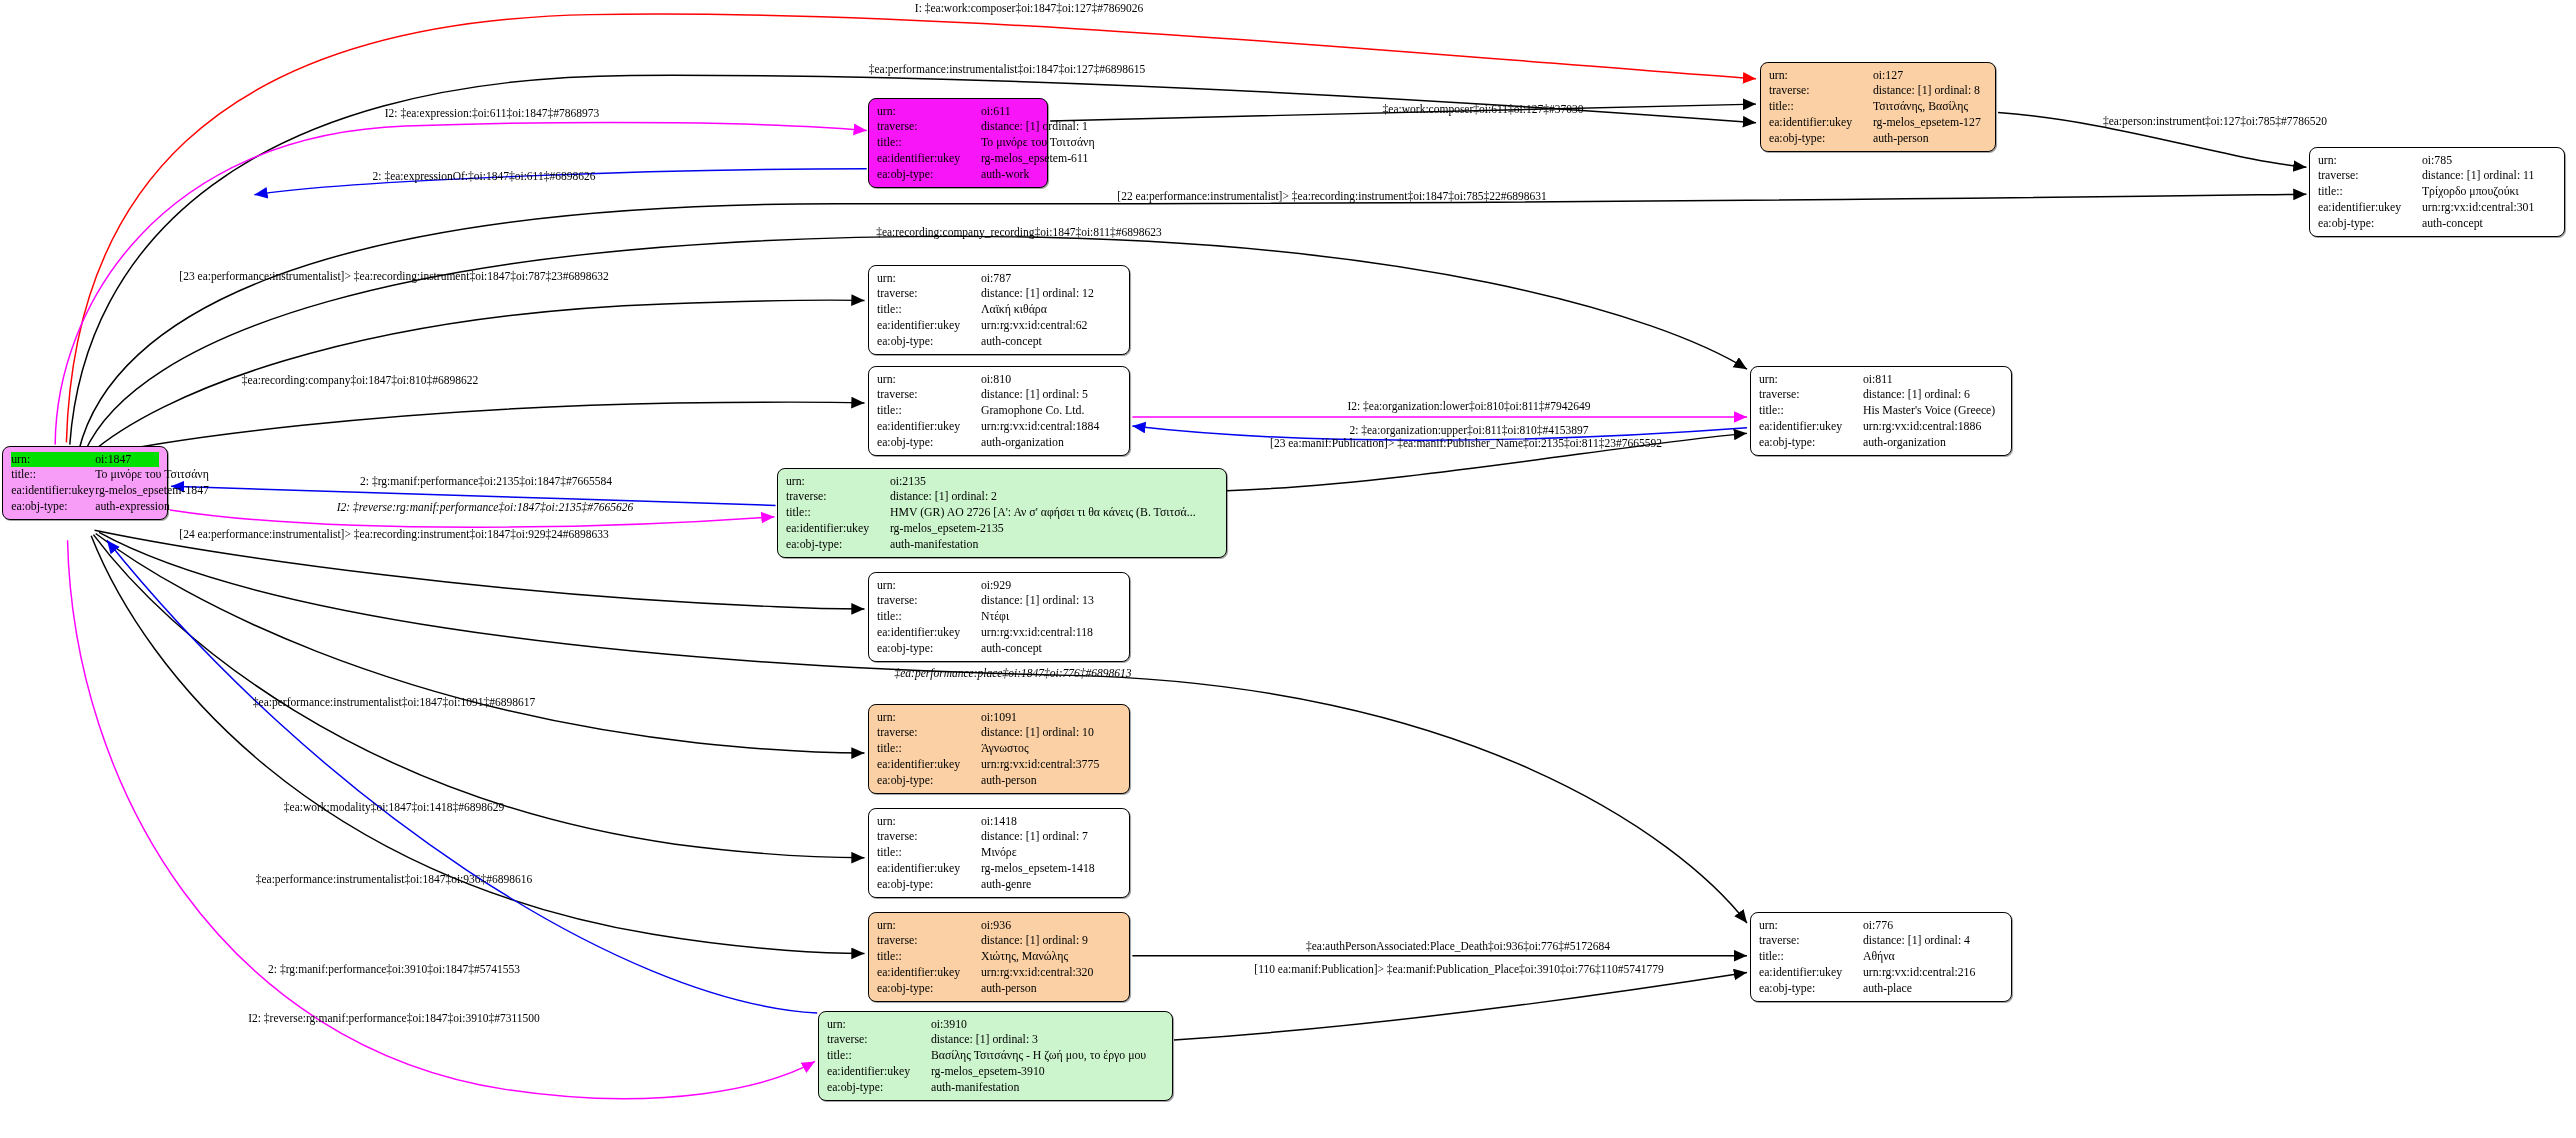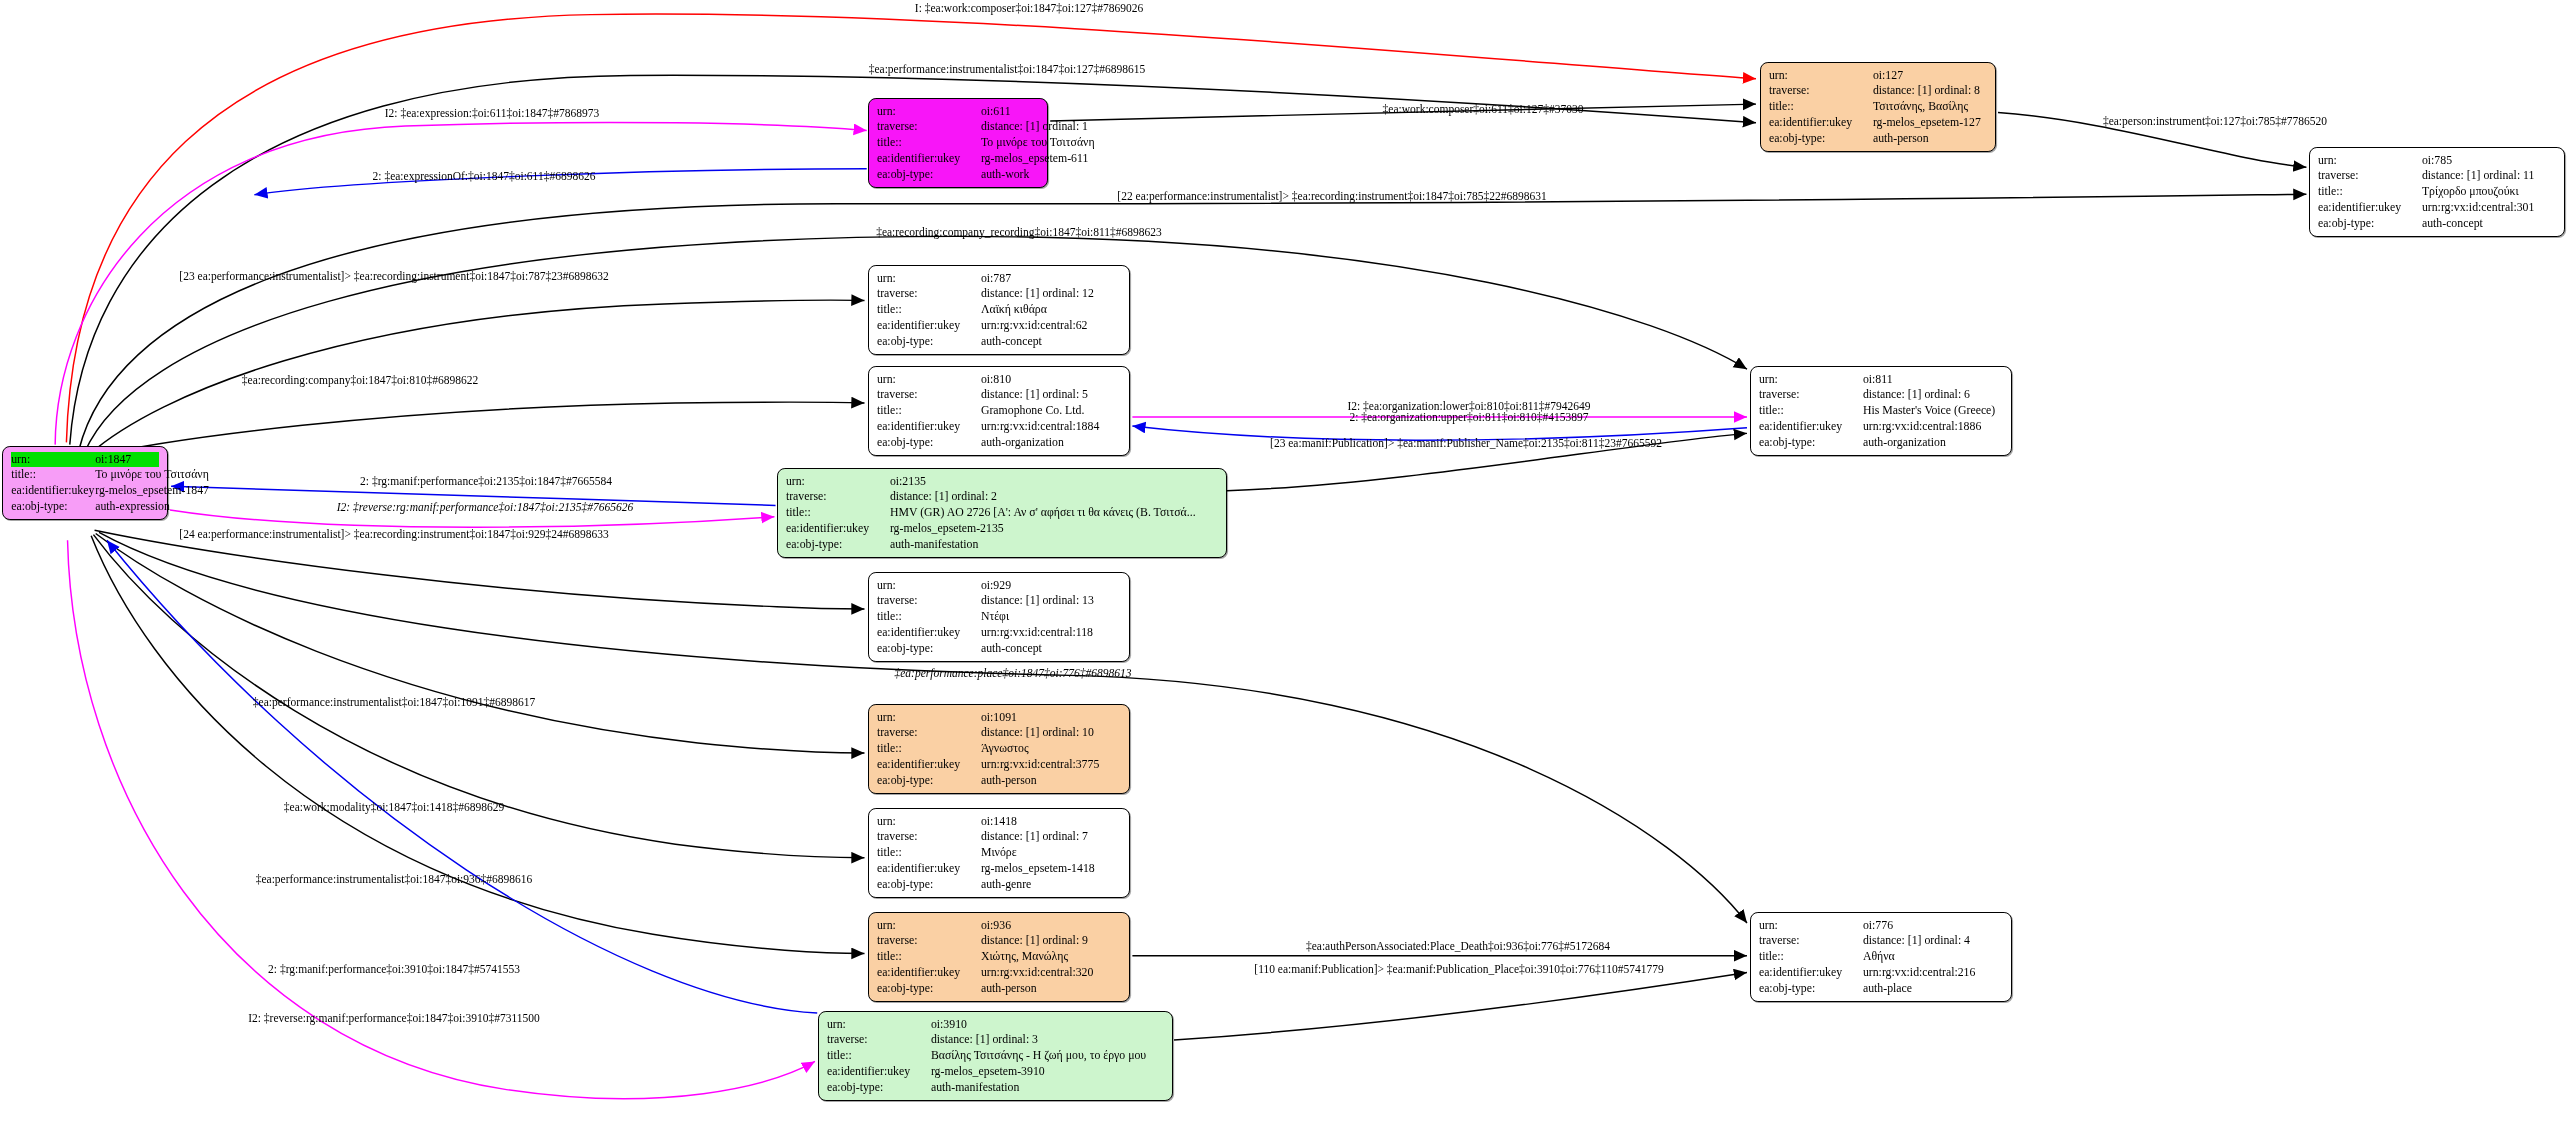--- a/index.html
+++ b/index.html
@@ -382,21 +382,21 @@
       <div class="elabel" style="left: 1007px; top: 69px;">‡ea:performance:instrumentalist‡oi:1847‡oi:127‡#6898615</div>
       <div class="elabel" style="left: 492px; top: 113px;">I2: ‡ea:expression:‡oi:611‡oi:1847‡#7868973</div>
       <div class="elabel" style="left: 484px; top: 176px;">2: ‡ea:expressionOf:‡oi:1847‡oi:611‡#6898626</div>
       <div class="elabel" style="left: 1483px; top: 109px;">‡ea:work:composer‡oi:611‡oi:127‡#37030</div>
       <div class="elabel" style="left: 2215px; top: 121px;">‡ea:person:instrument‡oi:127‡oi:785‡#7786520</div>
       <div class="elabel" style="left: 1332px; top: 196px;">[22 ea:performance:instrumentalist]&gt; ‡ea:recording:instrument‡oi:1847‡oi:785‡22#6898631</div>
       <div class="elabel" style="left: 1019px; top: 232px;">‡ea:recording:company_recording‡oi:1847‡oi:811‡#6898623</div>
       <div class="elabel" style="left: 394px; top: 276px;">[23 ea:performance:instrumentalist]&gt; ‡ea:recording:instrument‡oi:1847‡oi:787‡23#6898632</div>
       <div class="elabel" style="left: 360px; top: 380px;">‡ea:recording:company‡oi:1847‡oi:810‡#6898622</div>
       <div class="elabel" style="left: 1469px; top: 406px;">I2: ‡ea:organization:lower‡oi:810‡oi:811‡#7942649</div>
-      <div class="elabel" style="left: 1469px; top: 417px;">2: ‡ea:organization:upper‡oi:811‡oi:810‡#4153897</div>
+      <div class="elabel" style="left: 1469px; top: 430px;">2: ‡ea:organization:upper‡oi:811‡oi:810‡#4153897</div>
       <div class="elabel" style="left: 1466px; top: 443px;">[23 ea:manif:Publication]&gt; ‡ea:manif:Publisher_Name‡oi:2135‡oi:811‡23#7665592</div>
       <div class="elabel" style="left: 486px; top: 481px;">2: ‡rg:manif:performance‡oi:2135‡oi:1847‡#7665584</div>
       <div class="elabel" style="left: 485px; top: 507px; font-style: italic;">I2: ‡reverse:rg:manif:performance‡oi:1847‡oi:2135‡#7665626</div>
       <div class="elabel" style="left: 394px; top: 534px;">[24 ea:performance:instrumentalist]&gt; ‡ea:recording:instrument‡oi:1847‡oi:929‡24#6898633</div>
       <div class="elabel" style="left: 1013px; top: 673px; font-style: italic;">‡ea:performance:place‡oi:1847‡oi:776‡#6898613</div>
       <div class="elabel" style="left: 394px; top: 702px;">‡ea:performance:instrumentalist‡oi:1847‡oi:1091‡#6898617</div>
       <div class="elabel" style="left: 394px; top: 807px;">‡ea:work:modality‡oi:1847‡oi:1418‡#6898629</div>
       <div class="elabel" style="left: 394px; top: 879px;">‡ea:performance:instrumentalist‡oi:1847‡oi:936‡#6898616</div>
       <div class="elabel" style="left: 394px; top: 969px;">2: ‡rg:manif:performance‡oi:3910‡oi:1847‡#5741553</div>
       <div class="elabel" style="left: 394px; top: 1018px;">I2: ‡reverse:rg:manif:performance‡oi:1847‡oi:3910‡#7311500</div>

